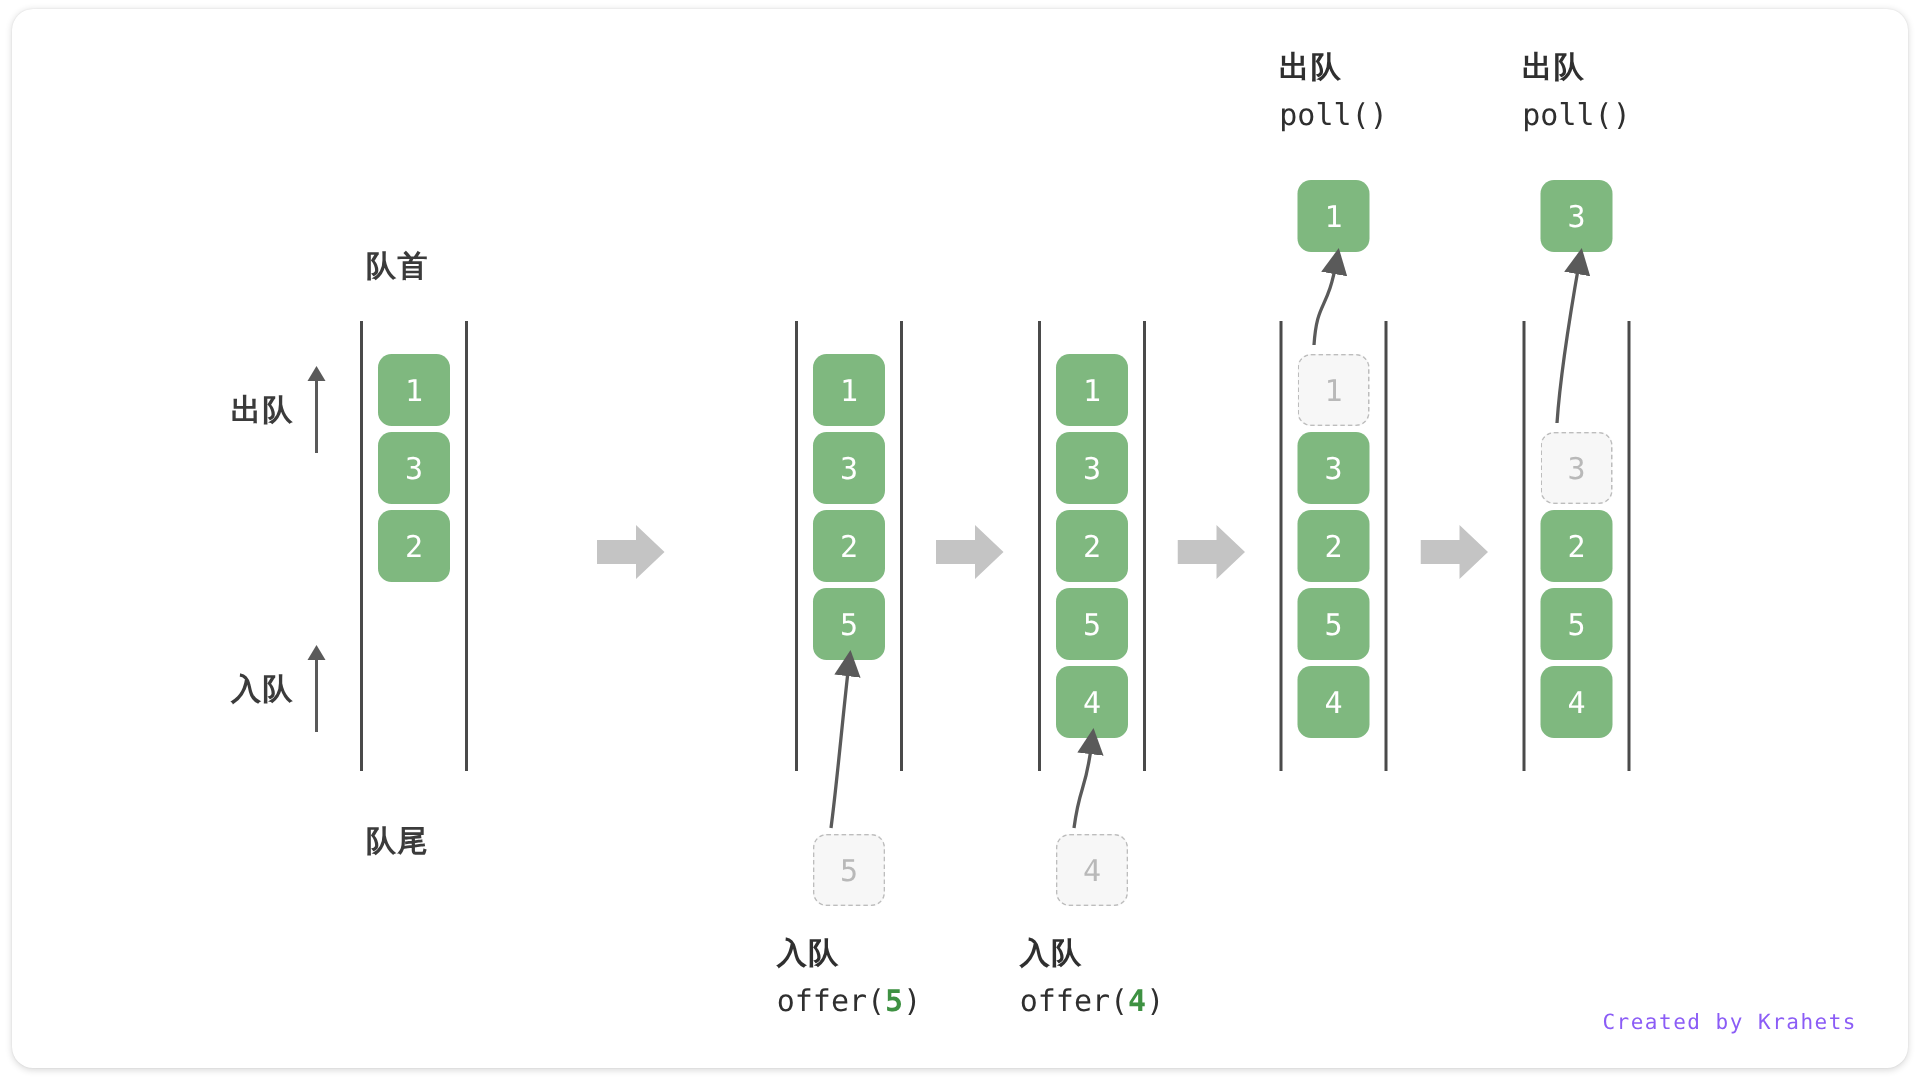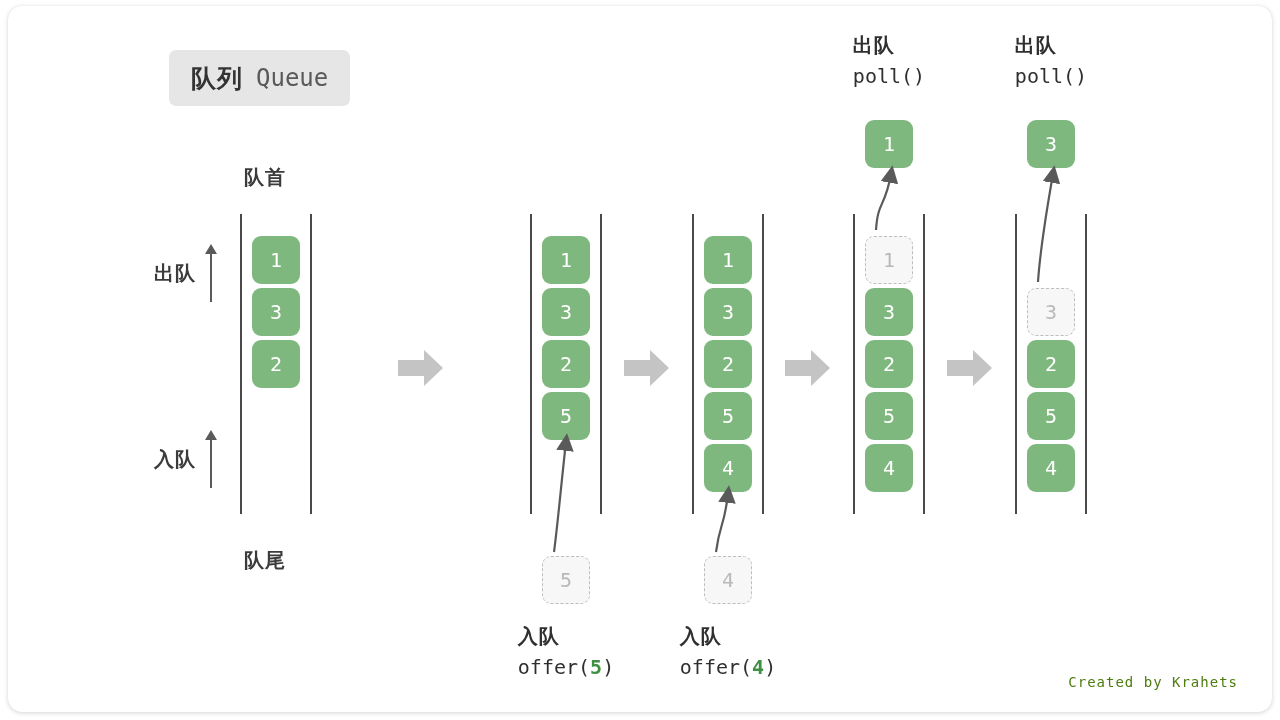--- a/index.html
+++ b/index.html
@@ -115,32 +115,28 @@
          pointer-events:none;overflow:visible;}
   
   .step-arrow{
     position:absolute;top:342px;width:46px;height:40px;
   }
   .step-arrow svg{display:block;}
   
   #credit{
     position:absolute;right:34px;bottom:22px;
     font-family:"DejaVu Sans Mono","Liberation Mono",monospace;
-    font-size:14px;color:#4d7c0f;letter-spacing:1px;
+    font-size:14px;color:#8b5cf6;letter-spacing:1px;
   }
 </style>
 </head>
 <body>
 
 <div id="card">
 
-  <div id="title-badge">
-    <span class="cn">队列</span>
-    <span class="en">Queue</span>
-  </div>
 
   <div class="edge-label" id="head-label">队首</div>
   <div class="edge-label" id="tail-label">队尾</div>
 
   <div class="side-op" id="op-dequeue">
     <span class="txt">出队</span>
     <span class="up-arrow">
       <span class="head"></span>
         <span class="shaft"></span>
     </span>

